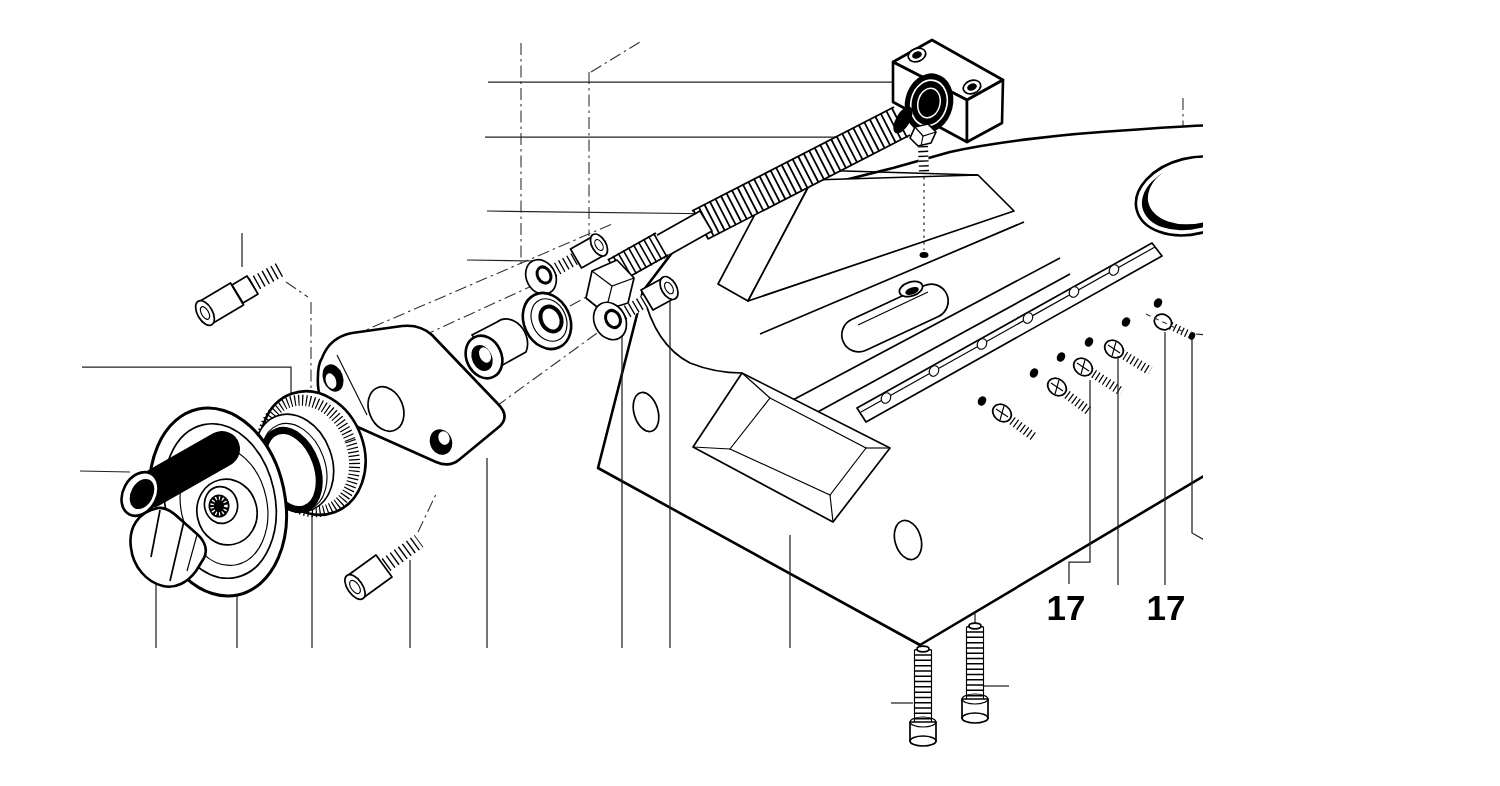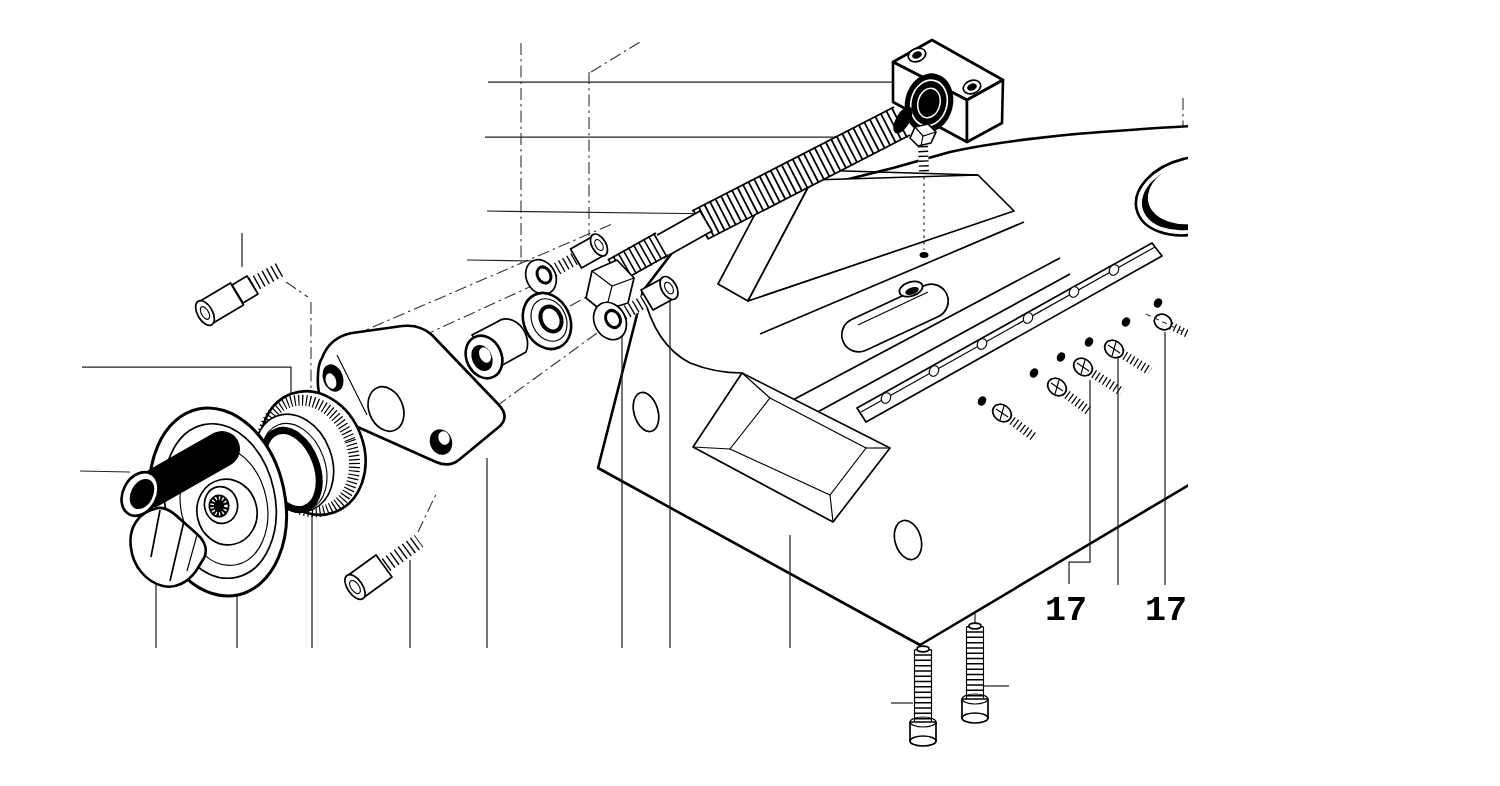--- a/index.html
+++ b/index.html
@@ -1,17 +1,17 @@
 <!DOCTYPE html>
 <html><head>
 <meta charset="utf-8">
 <style>
   html,body{margin:0;padding:0;background:#fff;}
   .canvas{position:relative;width:1188px;height:786px;background:#ffffff;overflow:hidden;
-          font-family:Liberation Mono, monospace;}
+          font-family:Liberation Sans, sans-serif;padding-left:15px;}
   svg{position:absolute;inset:0;}
   
   .oL{stroke:#000;stroke-width:2.6;fill:none;stroke-linejoin:round;stroke-linecap:round;}
   .oM{stroke:#000;stroke-width:1.7;fill:none;stroke-linejoin:round;}
   .oT{stroke:#000;stroke-width:1.15;fill:none;}
   .fW{fill:#ffffff;}
   .fB{fill:#000000;}
   .ldr{stroke:#222;stroke-width:1.25;fill:none;}
   .cl{stroke:#333;stroke-width:1.1;fill:none;stroke-dasharray:12 4 2.5 4;}
   .dot{stroke:#333;stroke-width:1.3;fill:none;stroke-dasharray:2.5 4;}

